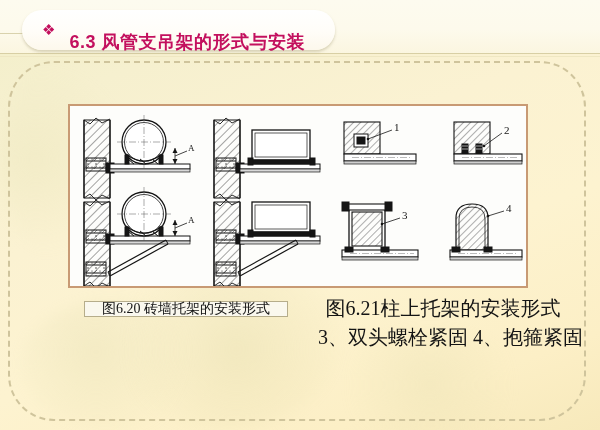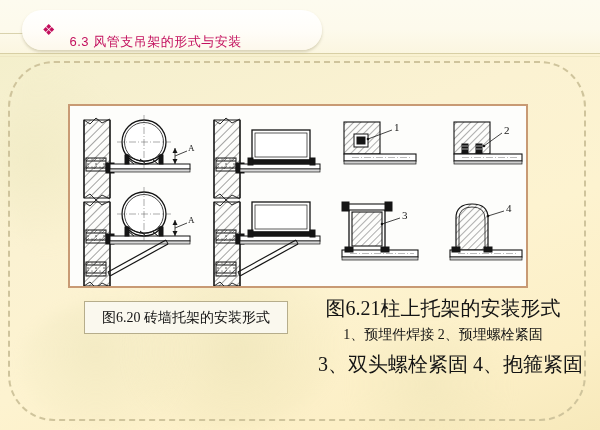--- a/index.html
+++ b/index.html
@@ -76,22 +76,22 @@
     gap: 14px;
   }
   #title-bullet {
     color: #c3105e;
     font-size: 15px;
     line-height: 1;
     transform: translateY(-1px);
   }
   #title-text {
     color: #c3105e;
-    font-weight: normal;
-    font-size: 13px;
+    font-weight: bold;
+    font-size: 18px;
     letter-spacing: .5px;
     white-space: nowrap;
     margin-top: 23px;
   }
 
   
   #dashed-frame {
     position: absolute;
     left: 8px; top: 61px;
     width: 578px; height: 360px;
@@ -108,21 +108,21 @@
     box-sizing: border-box;
     background: #fdfdfb;
     border: 2px solid #c89a74;
   }
   #figure-svg { display: block; width: 100%; height: 100%; }
 
   
   #caption-left-box {
     position: absolute;
     left: 84px; top: 301px;
-    width: 204px; height: 33px;
+    width: 204px; height: 16px;
     box-sizing: border-box;
     background: #faf8ee;
     border: 1px solid #b6ad8b;
     display: flex;
     align-items: center;
     justify-content: center;
   }
   #caption-left-text {
     font-family: "Liberation Serif", "DejaVu Serif", serif;
     font-size: 14px;
@@ -397,17 +397,16 @@
       </g>
     </svg>
   </div>
 
   <div id="caption-left-box">
     <span id="caption-left-text">图6.20 砖墙托架的安装形式</span>
   </div>
 
   <div id="caption-right">
     <div id="caption-right-title">图6.21柱上托架的安装形式</div>
-    <div id="caption-right-line1">1、预埋件焊接 2、预埋螺栓紧固</div>
     <div id="caption-right-line2">3、双头螺栓紧固 4、抱箍紧固</div>
   </div>
 
 </div>
 
 </body></html>

